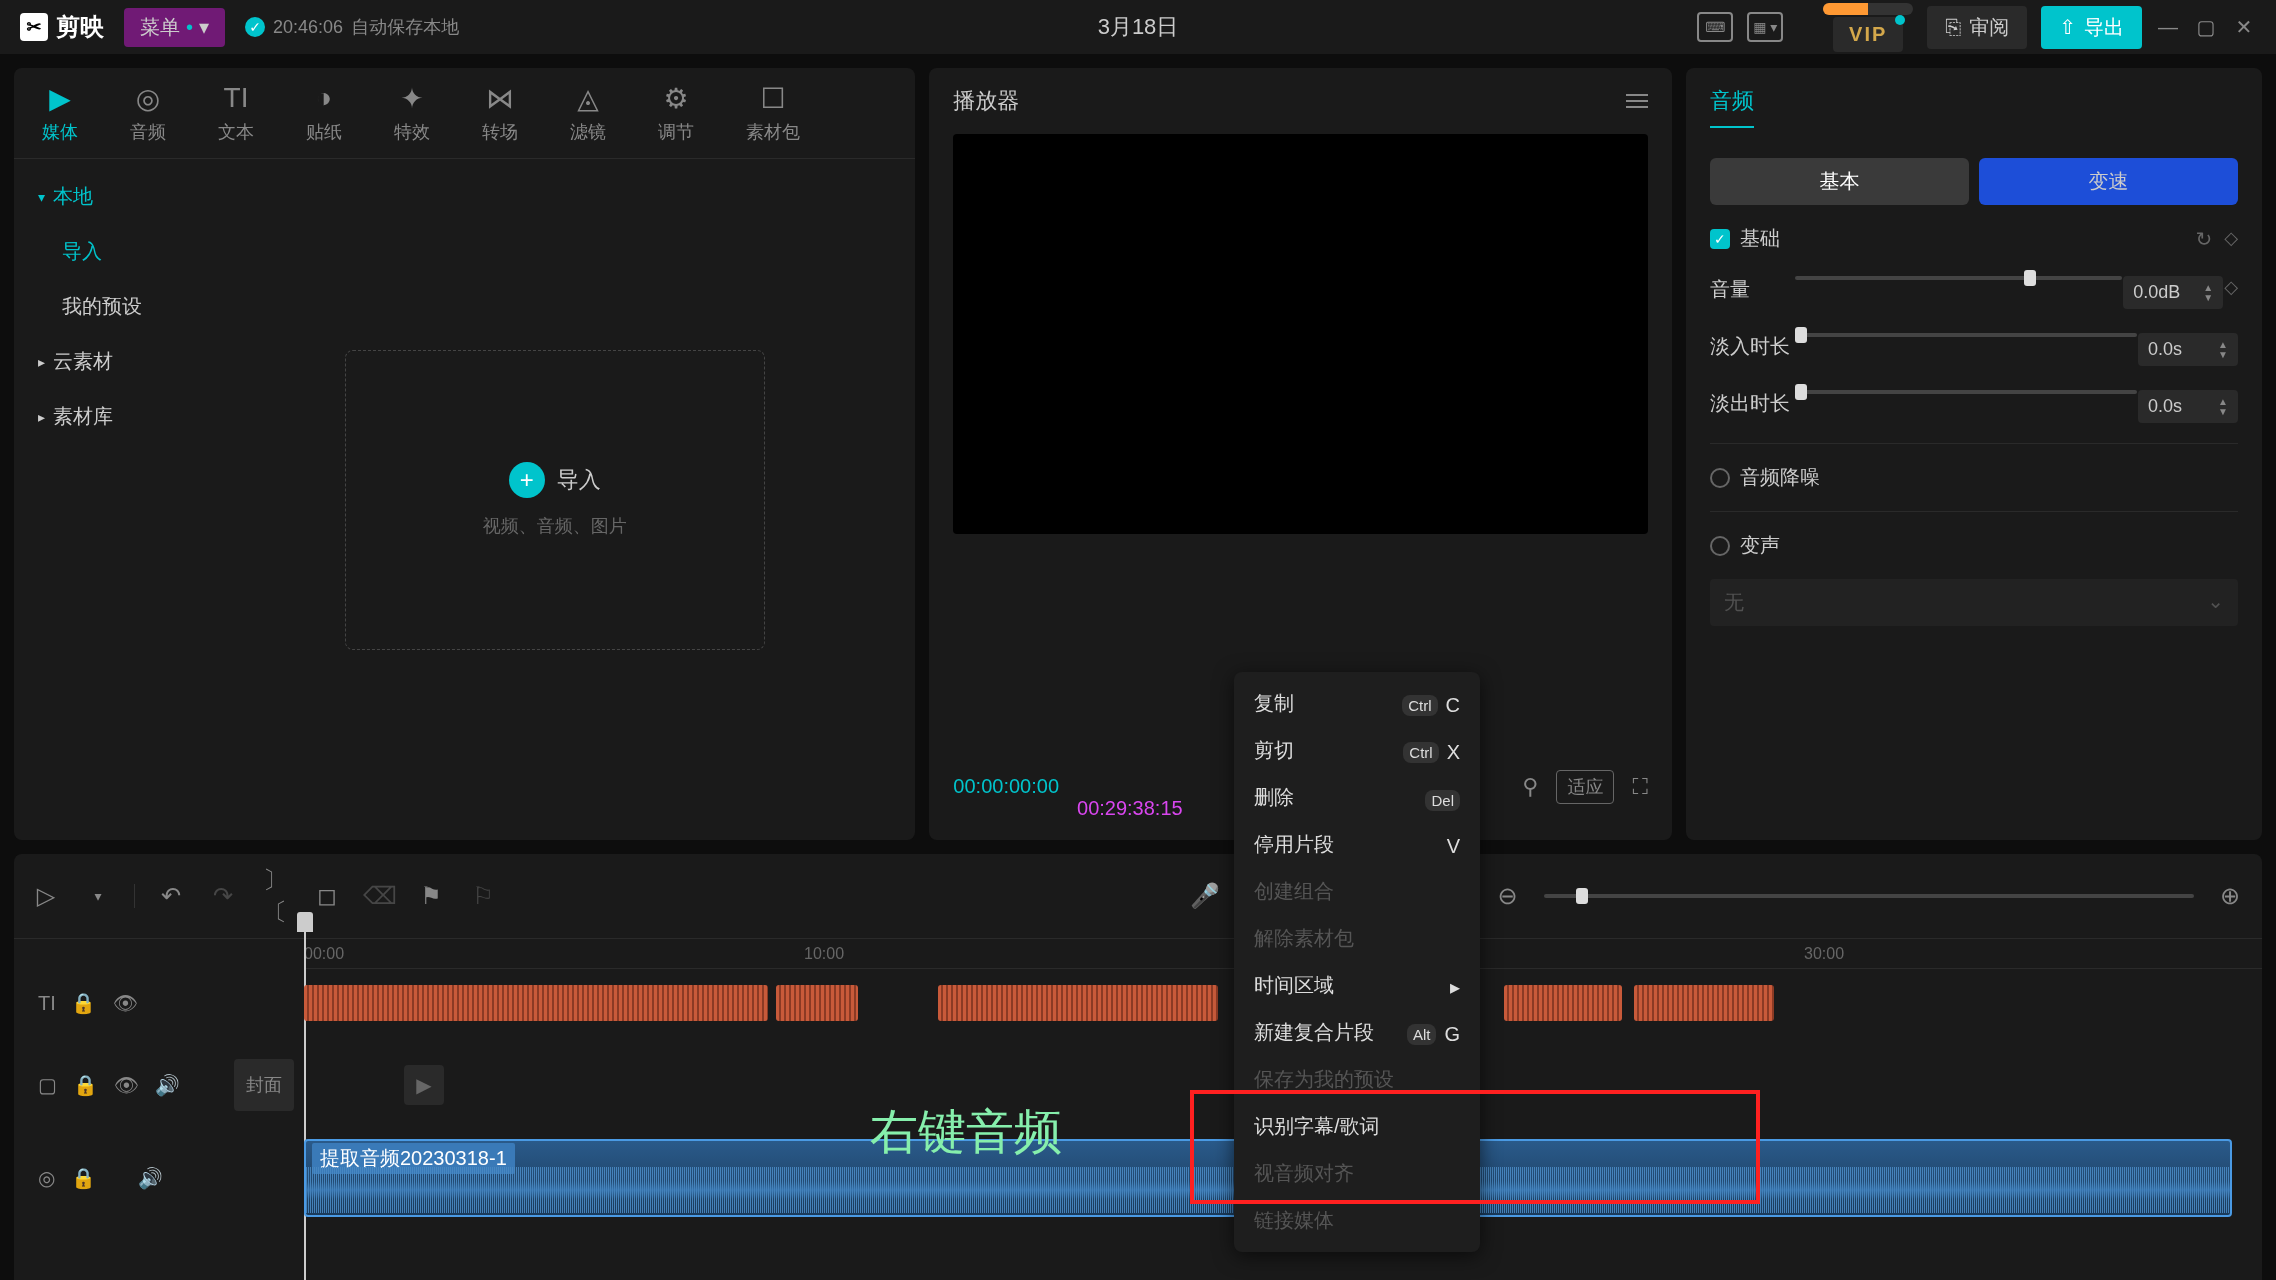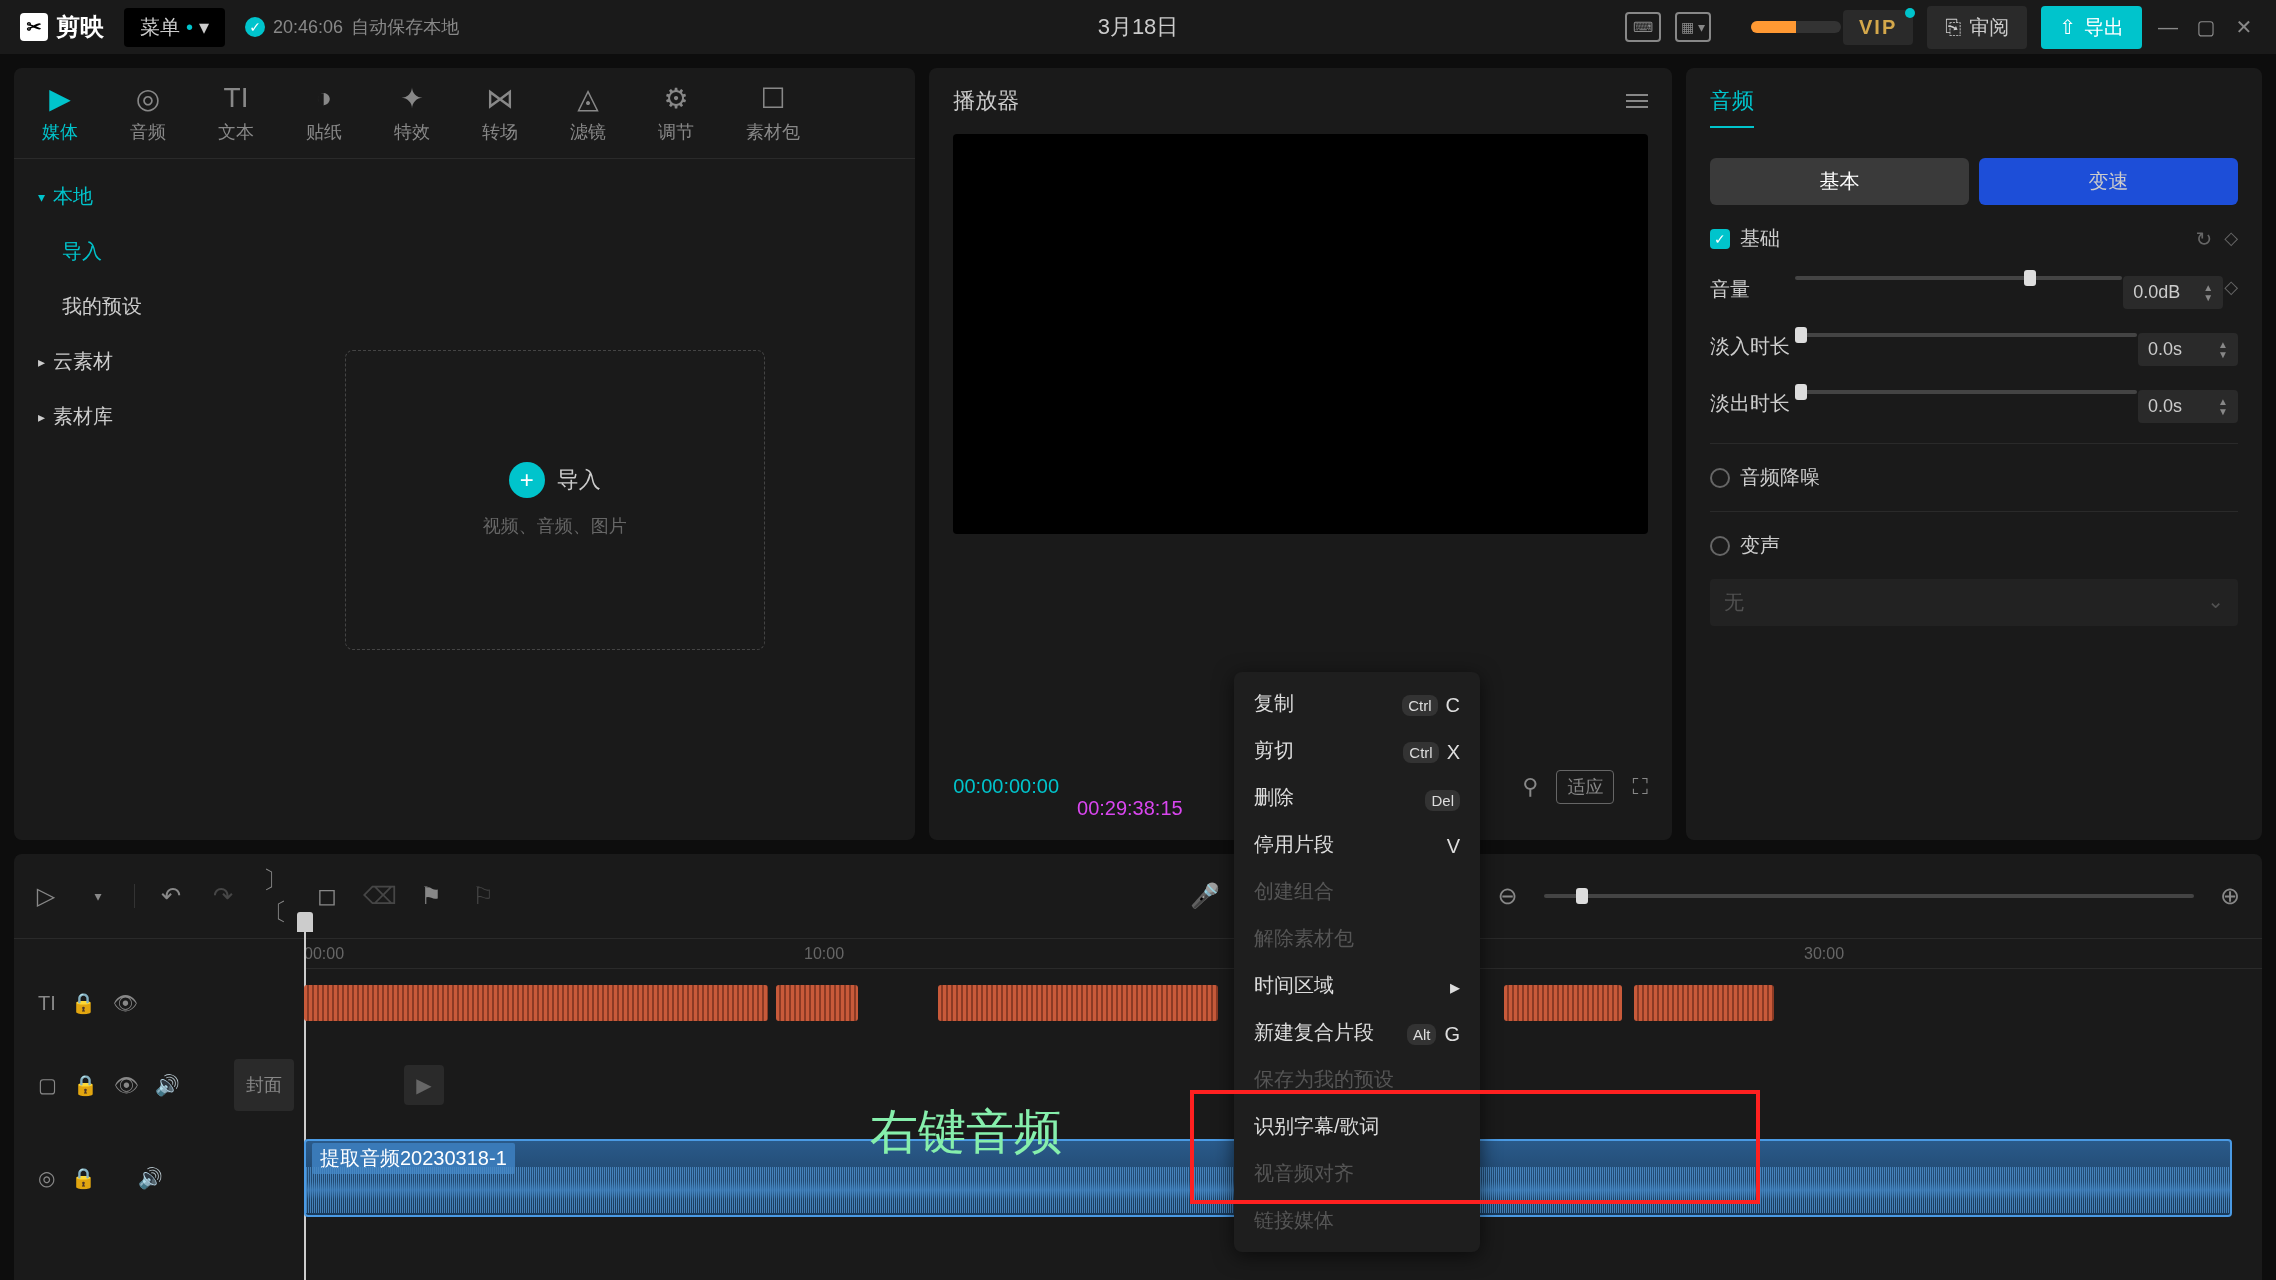--- a/index.html
+++ b/index.html
@@ -2,21 +2,21 @@
 <html><head>
 <meta charset="utf-8">
 <style>
 * { margin:0; padding:0; box-sizing:border-box; font-family:"Microsoft YaHei",Arial,sans-serif; }
 body { background:#0d0d0d; color:#ccc; width:2276px; height:1280px; overflow:hidden; font-size:20px; }
 
 
 .titlebar { height:54px; background:#1a1a1a; display:flex; align-items:center; padding:0 20px; position:relative; }
 .logo { display:flex; align-items:center; gap:8px; color:#fff; font-weight:bold; font-size:24px; }
 .logo-icon { width:28px; height:28px; background:#fff; border-radius:4px; display:inline-flex; align-items:center; justify-content:center; color:#000; font-size:18px; }
-.menu-btn { margin-left:20px; background:#000000; padding:6px 16px; border-radius:4px; display:flex; align-items:center; gap:6px; font-size:20px; }
+.menu-btn { margin-left:20px; background:#701a75; padding:6px 16px; border-radius:4px; display:flex; align-items:center; gap:6px; font-size:20px; }
 .save-status { margin-left:20px; display:flex; align-items:center; gap:8px; color:#888; font-size:18px; }
 .check-icon { width:20px; height:20px; background:#00c4cc; border-radius:50%; display:flex; align-items:center; justify-content:center; color:#fff; font-size:14px; }
 .title-center { position:absolute; left:50%; transform:translateX(-50%); color:#ccc; font-size:22px; }
 .title-right { margin-left:auto; display:flex; align-items:center; gap:14px; }
 .tr-icon { width:36px; height:30px; border:2px solid #888; border-radius:4px; display:flex; align-items:center; justify-content:center; font-size:14px; color:#888; }
 .vip-badge { background:#2a2a2a; padding:6px 16px; border-radius:4px; color:#d4a84b; font-weight:bold; letter-spacing:2px; position:relative; }
 .vip-dot { position:absolute; top:-2px; right:-2px; width:10px; height:10px; background:#00c4cc; border-radius:50%; }
 .progress-pill { width:90px; height:12px; background:#333; border-radius:6px; overflow:hidden; }
 .progress-fill { height:100%; width:50%; background:#ff9933; }
 .review-btn { background:#2a2a2a; padding:8px 18px; border-radius:4px; display:flex; align-items:center; gap:8px; font-size:20px; }
@@ -135,21 +135,21 @@
   <div class="save-status">
     <span class="check-icon">✓</span>
     <span>20:46:06</span>
     <span>自动保存本地</span>
   </div>
   <div class="title-center">3月18日</div>
   <div class="title-right">
     <div class="tr-icon">⌨</div>
     <div class="tr-icon">▦ ▾</div>
     <div style="width:12px"></div>
-    <div style="position:relative;display:flex;flex-direction:row;align-items:center;gap:2px">
+    <div style="position:relative;display:flex;flex-direction:column;align-items:center;gap:2px">
       <div class="progress-pill">
           <div class="progress-fill"></div>
         </div>
       <div class="vip-badge"><span>VIP</span><span class="vip-dot"></span></div>
     </div>
     <div class="review-btn">
       <span>⎘</span>
       <span>审阅</span>
     </div>
     <div class="export-btn">

